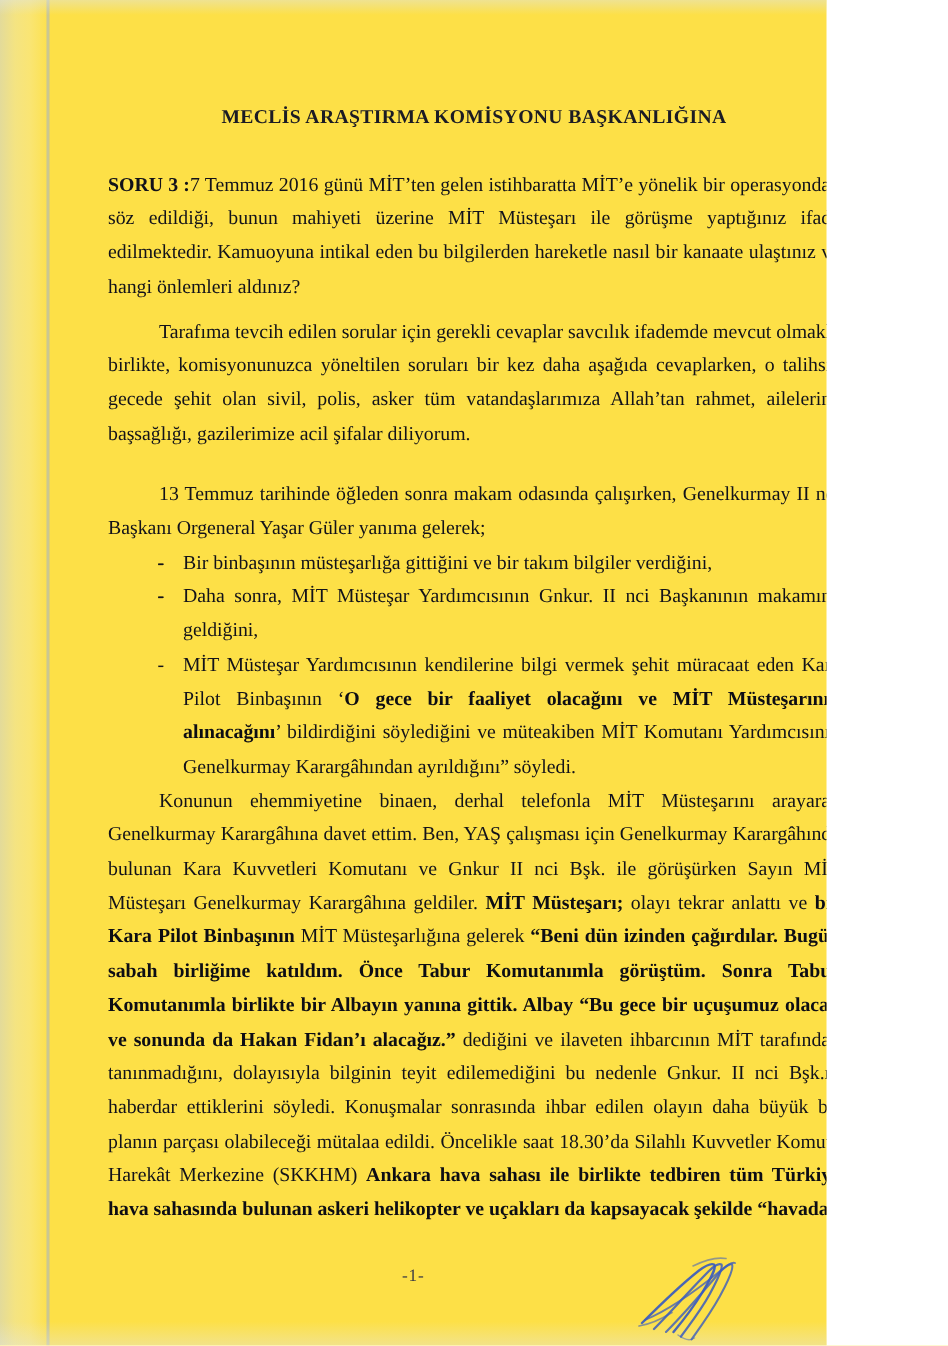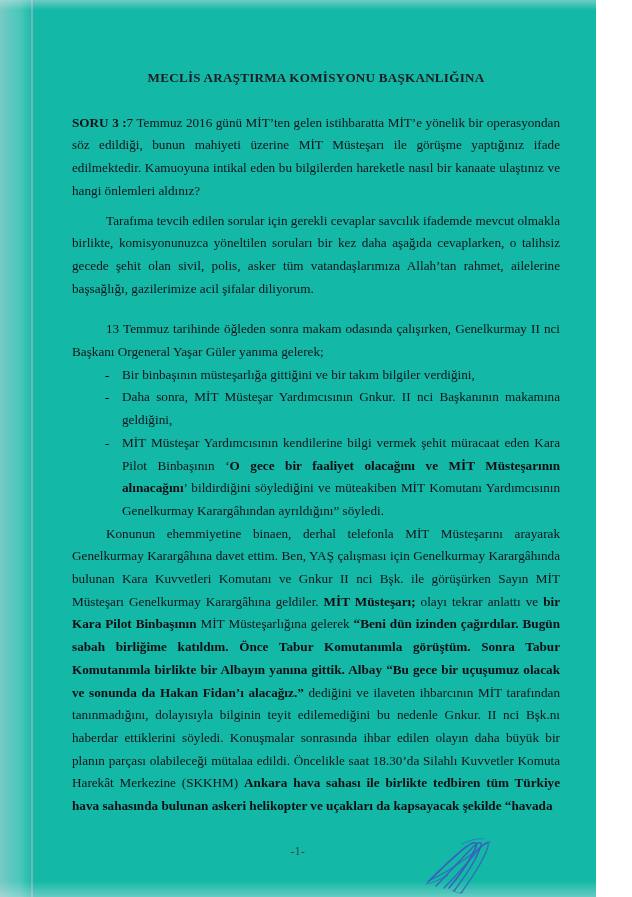--- a/index.html
+++ b/index.html
@@ -6,23 +6,23 @@
   html, body {
     margin: 0;
     padding: 0;
     background: #ffffff;
   }
   body {
     font-family: "Liberation Serif", "DejaVu Serif", serif;
   }
   .page {
     position: relative;
-    width: 596px;
+    width: 551px;
     height: 897px;
-    background: #14b8a6;
+    background: #fde047;
     overflow: hidden;
     box-sizing: border-box;
   }
   
   .scan-edge-left {
     position: absolute;
     top: 0; left: 0;
     width: 34px; height: 897px;
     background: linear-gradient(to right,
       rgba(205,214,222,0.55) 0px,

